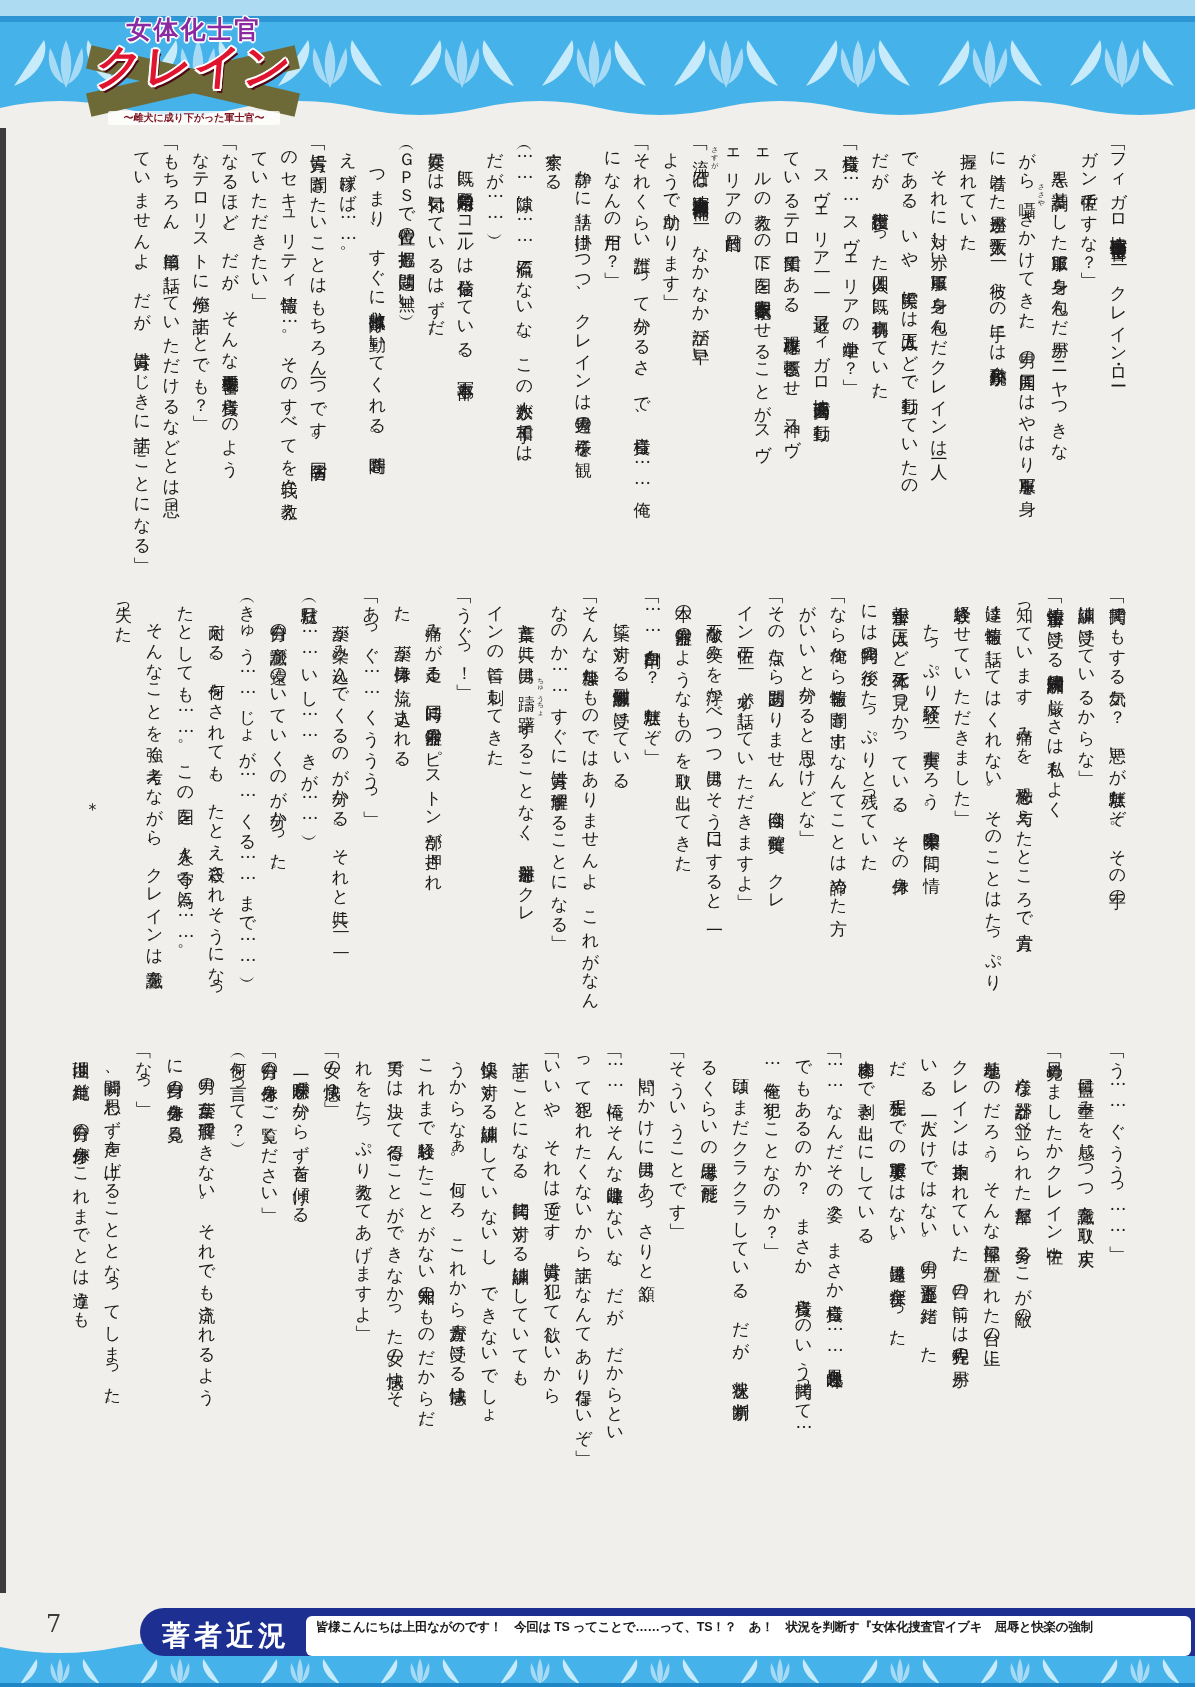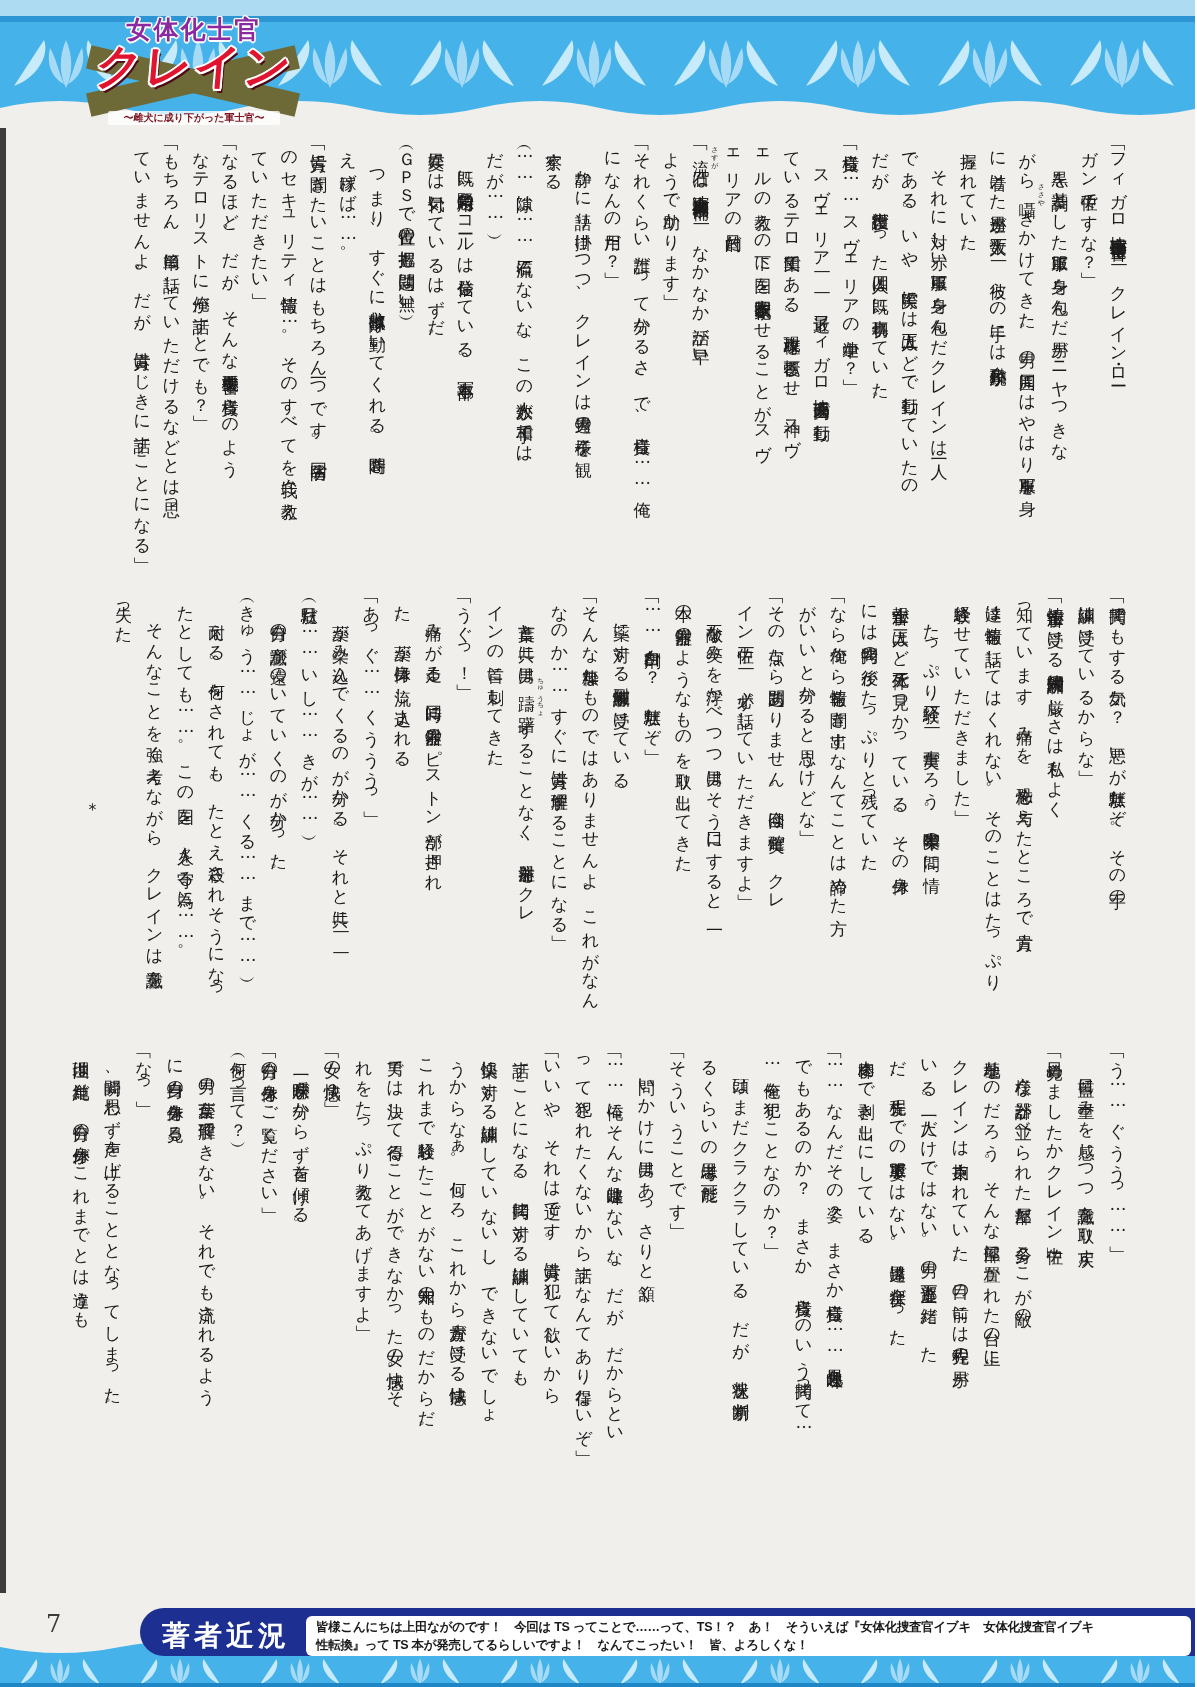--- a/index.html
+++ b/index.html
@@ -256,18 +256,17 @@
       <div class="line">「なっ」</div>
       <div class="line">　瞬間、思わず声を上げることとなってしまった。</div>
       <div class="line">理由は単純だ。自分の身体がこれまでとは違うも</div>
     </div>
 
   <div class="pagenum">7</div>
 
   <div class="footer-bar">
     <div class="footer-label">著者近況</div>
     <div class="footer-textbox">
-      <div class="footer-line">皆様こんにちは上田ながのです！　今回は TS ってことで……って、TS！？　あ！　そういえば『女体化捜査官イブキ　女体化捜査官イブキ</div>
-      <div class="footer-line">性転換』って TS 本が発売してるらしいですよ！　なんてこったい！　皆、よろしくな！</div>
+      <div class="footer-line">皆様こんにちは上田ながのです！　今回は TS ってことで……って、TS！？　あ！　状況を判断す『女体化捜査官イブキ　屈辱と快楽の強制</div>
     </div>
   </div>
 
 </div>
 
 </body></html>

